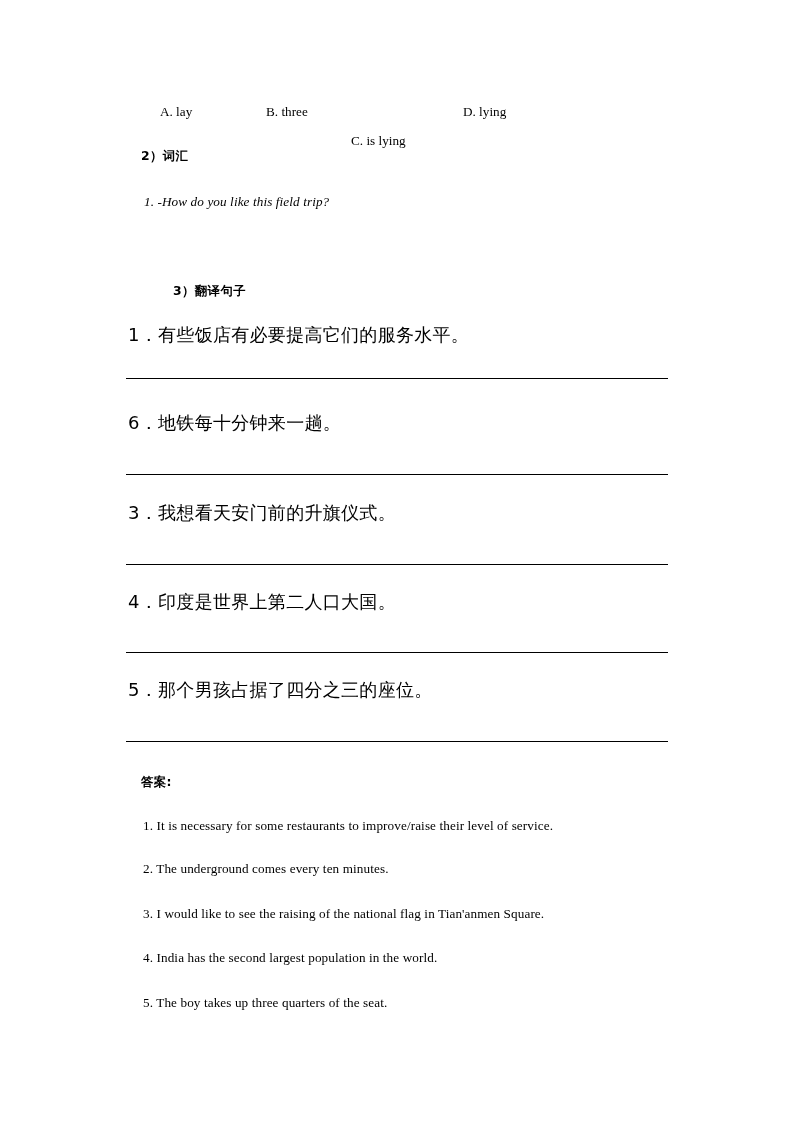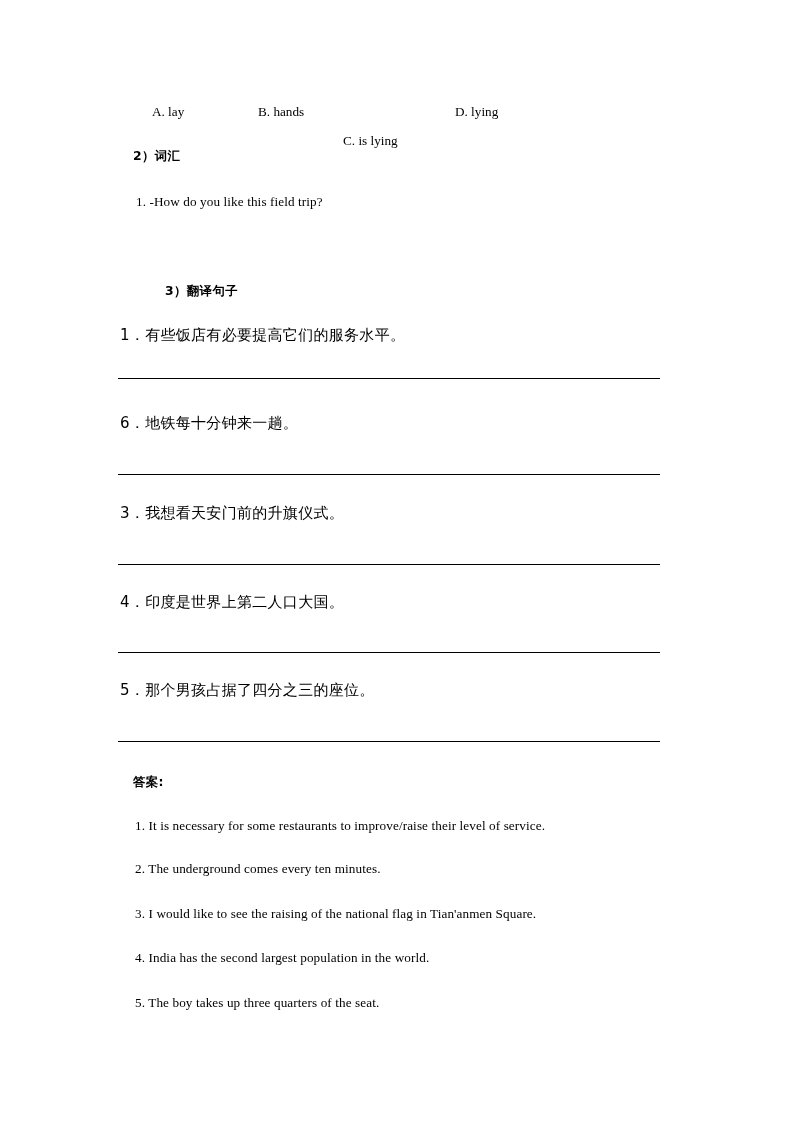--- a/index.html
+++ b/index.html
@@ -11,38 +11,38 @@
     width: 794px;
     height: 1123px;
     position: relative;
     font-family: "Liberation Serif", "DejaVu Serif", serif;
     color: #000000;
     overflow: hidden;
   }
 
   .page {
     position: absolute;
-    left: 0;
+    left: 8px;
     top: 0;
     width: 672px;
     height: 1123px;
   }
 
   
   .line {
     position: absolute;
     white-space: nowrap;
     font-size: 13.2px;
     line-height: 16px;
     letter-spacing: 0.1px;
   }
 
   .cjk {
     font-family: "DejaVu Sans", "Liberation Sans", sans-serif;
-    font-size: 15px;
+    font-size: 18px;
     letter-spacing: 0.3px;
   }
 
   .heading {
     font-family: "DejaVu Sans", "Liberation Sans", sans-serif;
     font-size: 12.4px;
     font-weight: bold;
     letter-spacing: 0.4px;
     text-align: center;
   }
@@ -71,28 +71,28 @@
     margin: 0 1px;
   }
 </style>
 </head>
 <body>
 
 <div class="page">
 
   <div>
     <span class="opt" style="left:152px; top:104px;">A. lay</span>
-    <span class="opt" style="left:258px; top:104px;">B. hands</span>
+    <span class="opt" style="left:258px; top:104px;">B. three</span>
     <span class="opt" style="left:343px; top:104px;margin-top:29px;">C. is lying</span>
     <span class="opt" style="left:455px; top:104px;">D. lying</span>
   </div>
 
   <div class="line heading" style="left:133px; top:148px;">2）词汇</div>
 
-  <div class="line" style="left:136px; top:194px;"><span>1.</span>&nbsp;<span>-How do you like this field trip?</span></div>
+  <div class="line" style="left:136px; top:194px;font-style:italic;"><span>1.</span>&nbsp;<span>-How do you like this field trip?</span></div>
 
 
   <div class="line heading" style="left:133px; top:283px;margin-left:32px;">3）翻译句子</div>
 
   <div class="line cjk" style="left:120px; top:327px;">1．有些饭店有必要提高它们的服务水平。</div>
   <div class="rule" style="top:378px;"></div>
 
   <div class="line cjk" style="left:120px; top:415px;">6．地铁每十分钟来一趟。</div>
   <div class="rule" style="top:474px;"></div>
 

